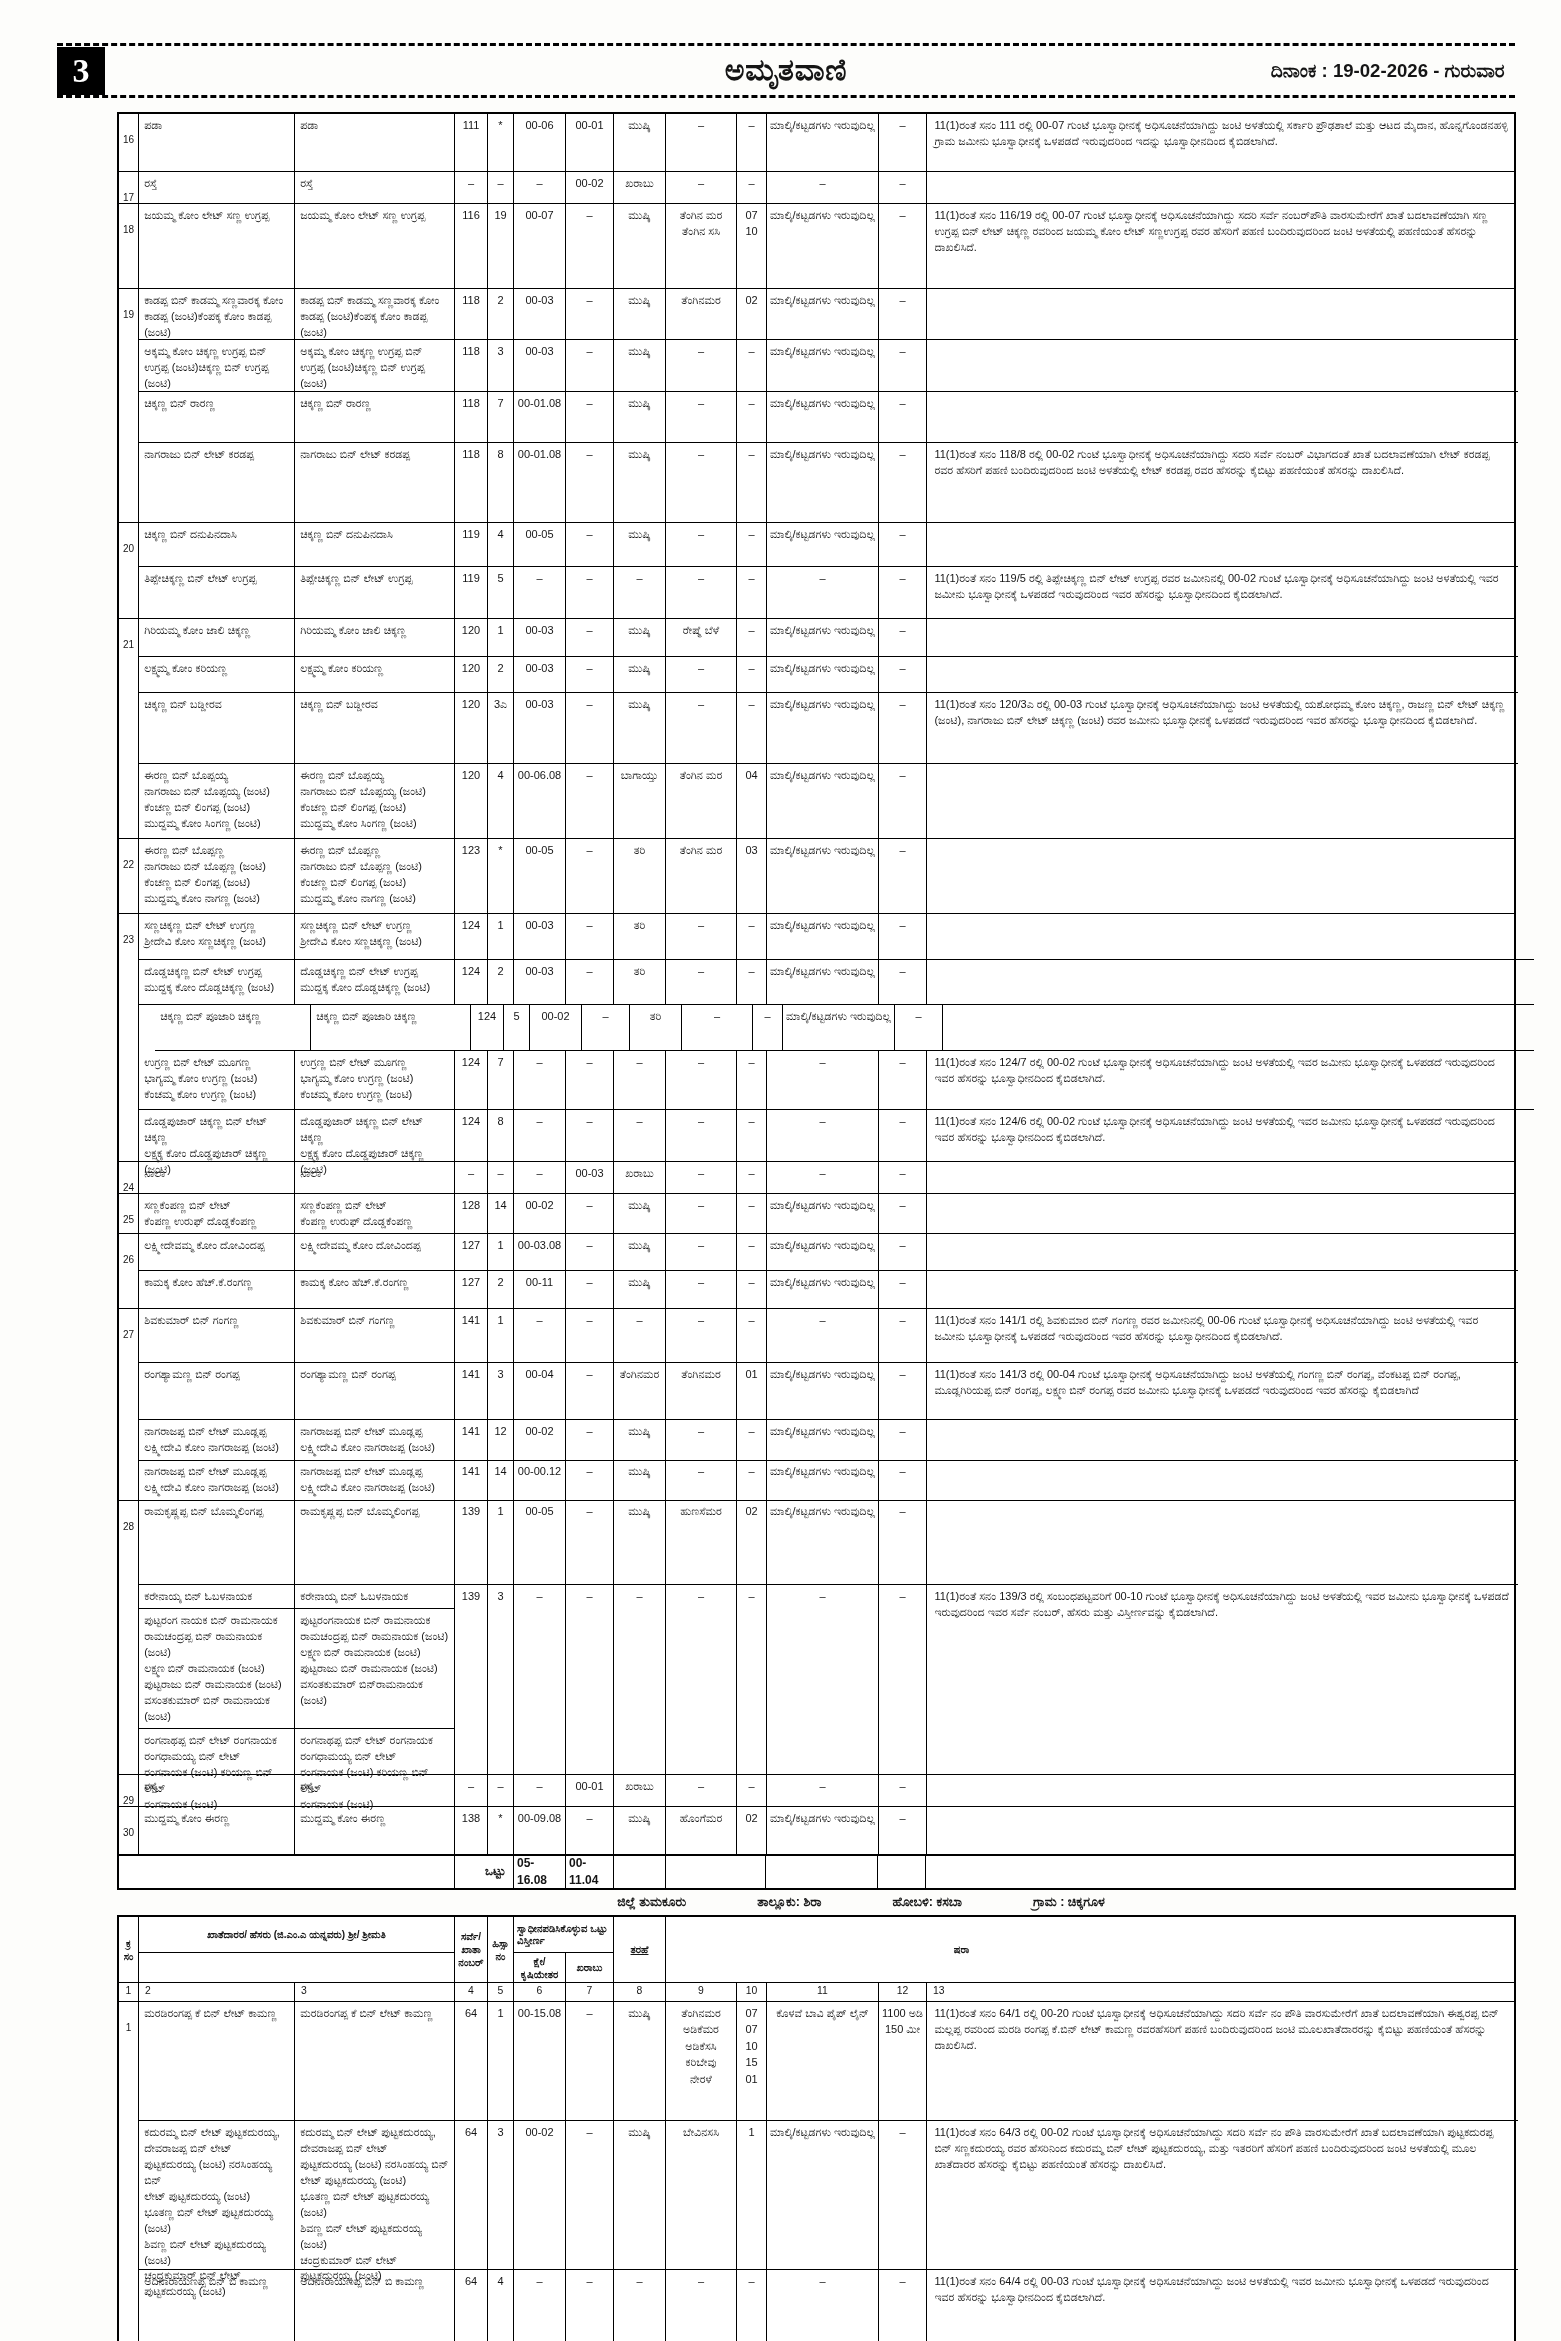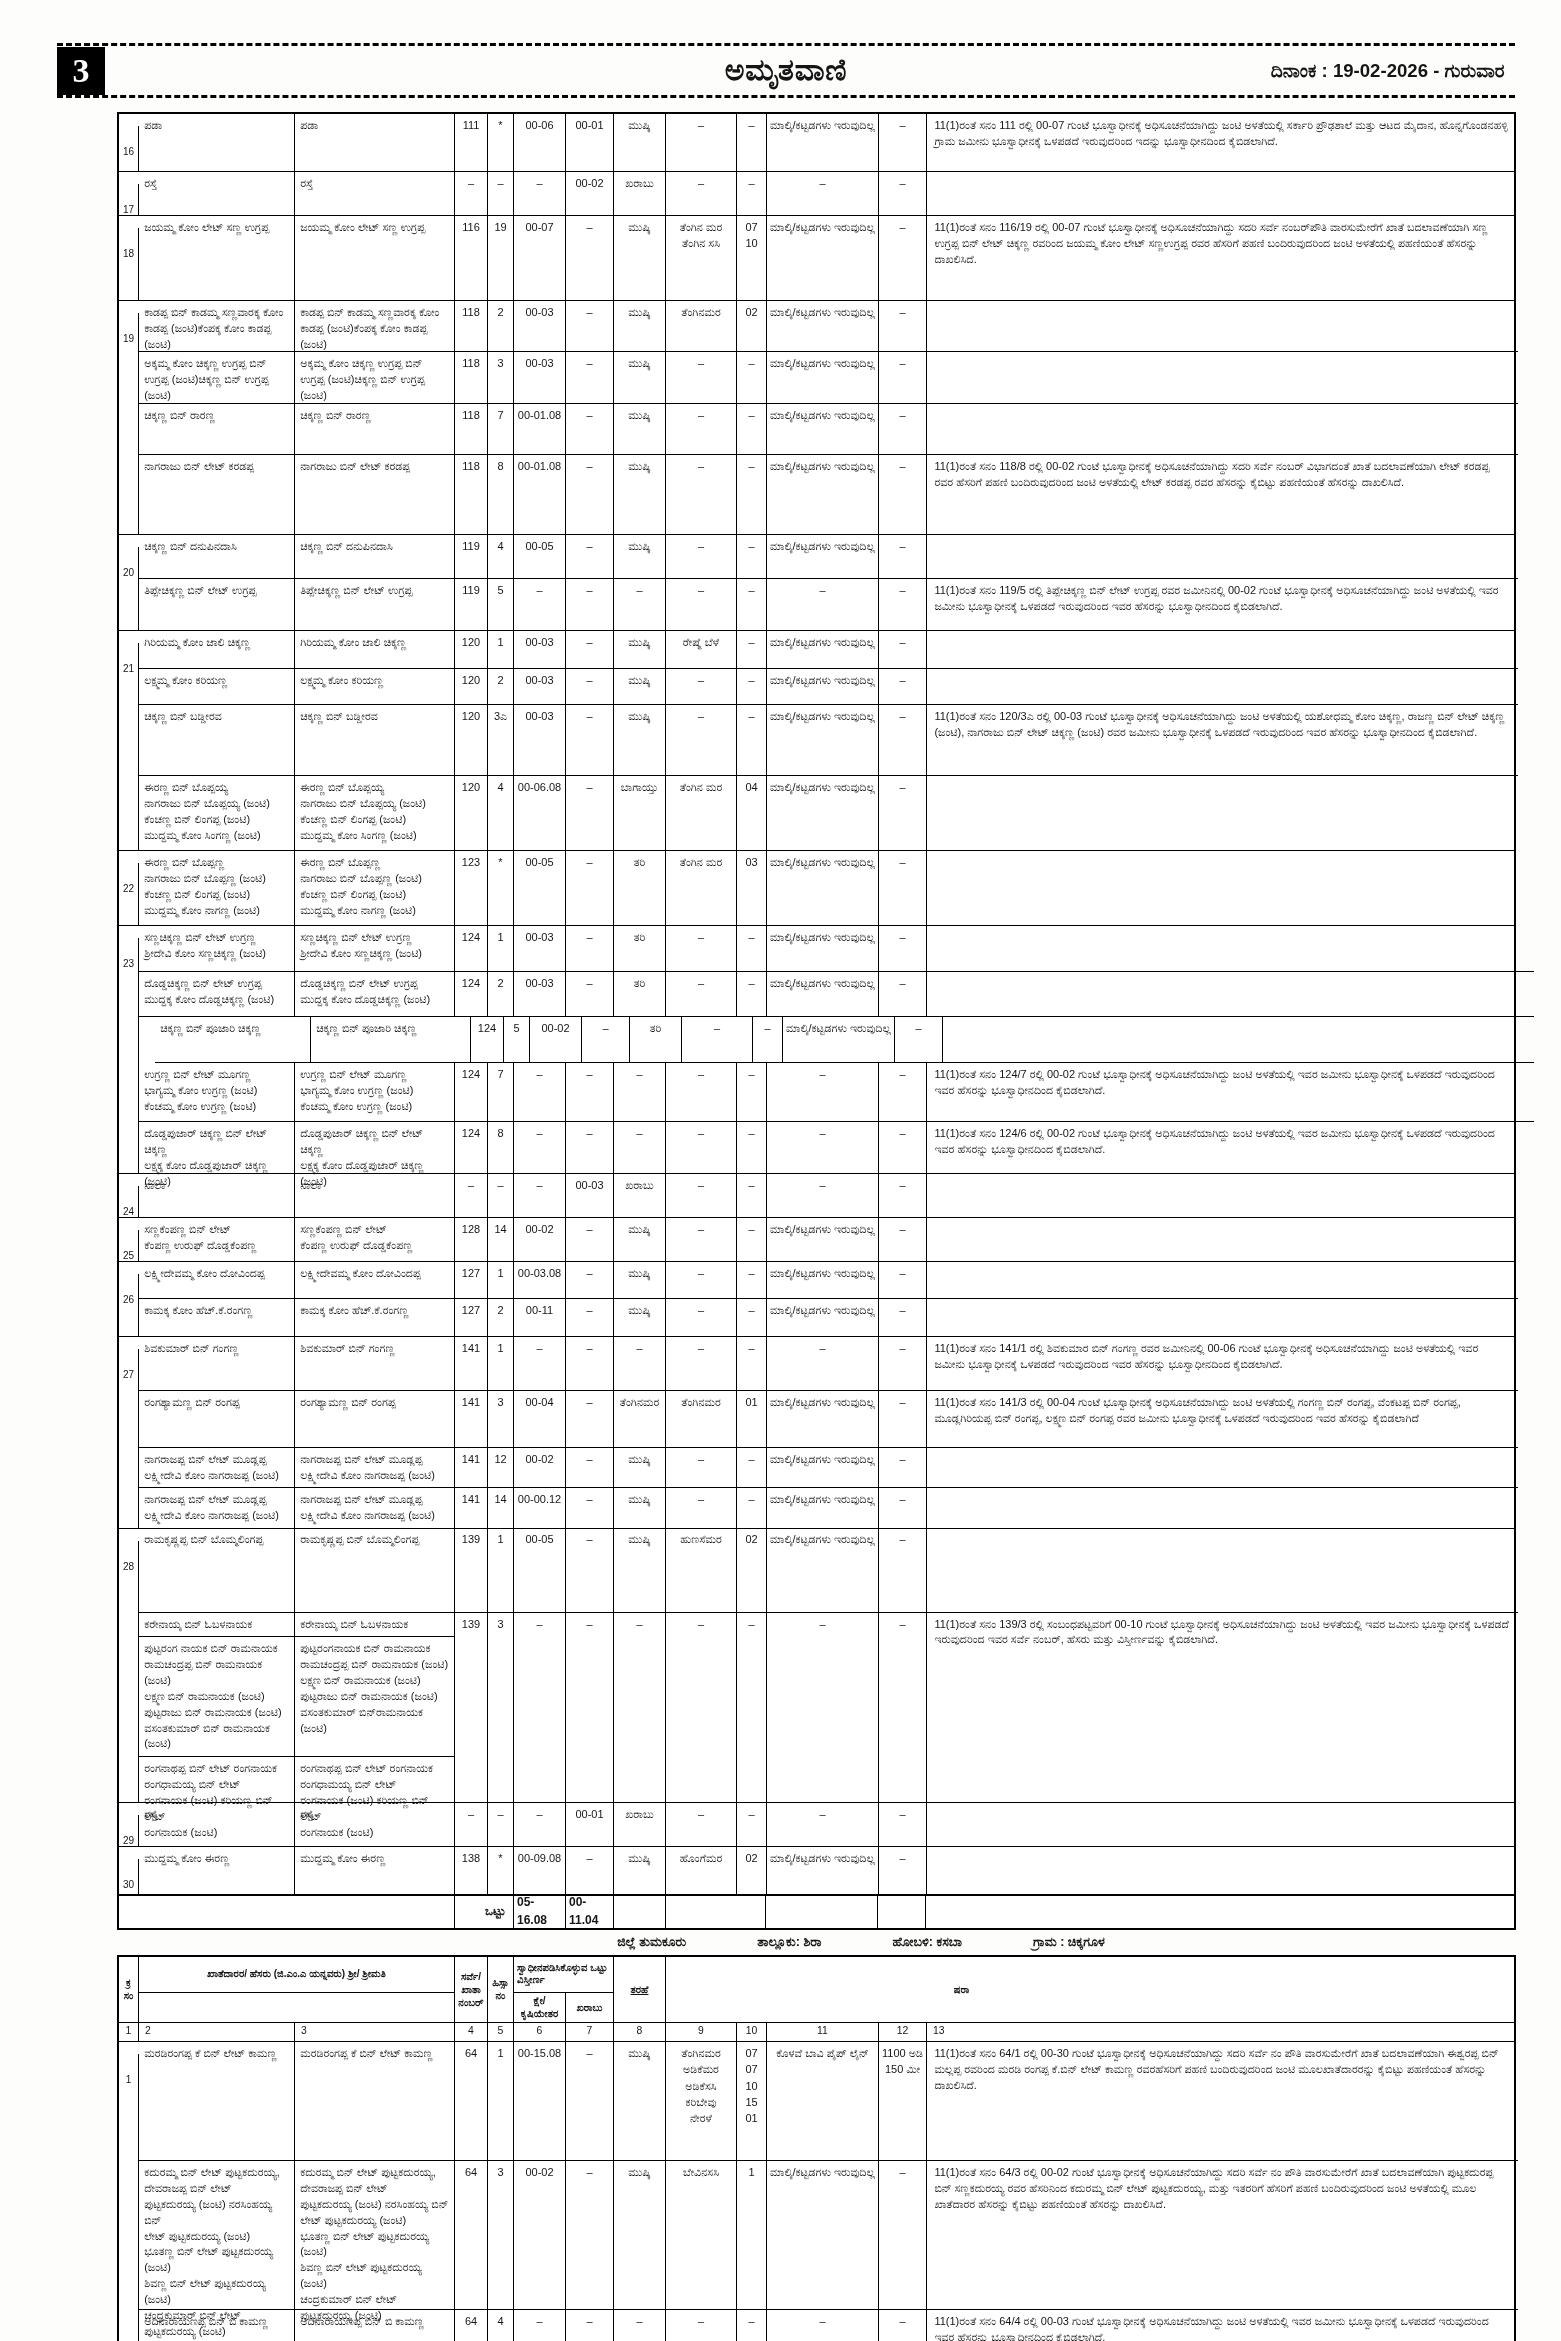--- a/index.html
+++ b/index.html
@@ -25,21 +25,21 @@
     font-size: 30px; font-weight: bold; letter-spacing: 0.7px;
   }
   .band-date { margin-left: auto; font-size: 18.6px; font-weight: bold; padding-right: 10.4px; z-index: 2; }
   
   .doc { position: absolute; left: 117px; top: 112px; width: 1399px; }
   .tbl { border: 2.2px solid #000; background: #fff; }
   .grp { display: flex; border-bottom: 1.9px solid #000; }
   .grp:last-child { border-bottom: none; }
   .slc {
     width: 20px; flex: none; border-right: 1.1px solid #000;
-    font-size: 10px; text-align: center; padding-top: 20px; margin-top: 12px;
+    font-size: 10px; text-align: center; padding-top: 20px;
   }
   .subs { flex: 1; display: flex; flex-direction: column; }
   .sub { display: flex; border-bottom: 1.1px solid #000; flex: 1; }
   .sub:last-child { border-bottom: none; }
   .names { width: 316px; flex: none; display: flex; flex-direction: column; border-right: 1.1px solid #000; }
   .nb { display: flex; flex: 1; border-bottom: 1.1px solid #000; }
   .nb:last-child { border-bottom: none; }
   .na, .nbb { padding: 3.7px 5.2px; font-size: 11px; line-height: 1.45; white-space: pre-line; }
   .na { width: 156px; flex: none; border-right: 1.1px solid #000; }
   .nbb { flex: 1; }
@@ -878,21 +878,21 @@
             </div>
             <div class="c ctr" style="width: 30px;">
               <div class="trline">07</div>
               <div class="trline">07</div>
               <div class="trline">10</div>
               <div class="trline">15</div>
               <div class="trline">01</div>
             </div>
             <div class="c ctr" style="width: 112px;">ಕೊಳವೆ ಬಾವಿ ಪೈಪ್ ಲೈನ್</div>
             <div class="c ctr" style="width: 48px;">1100 ಅಡಿ 150 ಮೀ</div>
-            <div class="c rm last" style="width: 591px;">11(1)ರಂತೆ ಸನಂ 64/1 ರಲ್ಲಿ 00-30 ಗುಂಟೆ ಭೂಸ್ವಾಧೀನಕ್ಕೆ ಅಧಿಸೂಚನೆಯಾಗಿದ್ದು ಸದರಿ ಸರ್ವೆ ನಂ ಪೌತಿ ವಾರಸುಮೇರೆಗೆ ಖಾತೆ ಬದಲಾವಣೆಯಾಗಿ ಈಶ್ವರಪ್ಪ ಬಿನ್ ಮಲ್ಲಪ್ಪ ರವರಿಂದ ಮರಡಿ ರಂಗಪ್ಪ ಕೆ.ಬಿನ್ ಲೇಟ್ ಕಾಮಣ್ಣ ರವರಹೆಸರಿಗೆ ಪಹಣಿ ಬಂದಿರುವುದರಿಂದ ಜಂಟಿ ಮೂಲಖಾತೆದಾರರನ್ನು ಕೈಬಿಟ್ಟು ಪಹಣಿಯಂತೆ ಹೆಸರನ್ನು ದಾಖಲಿಸಿದೆ.</div>
+            <div class="c rm last" style="width: 591px;">11(1)ರಂತೆ ಸನಂ 64/1 ರಲ್ಲಿ 00-20 ಗುಂಟೆ ಭೂಸ್ವಾಧೀನಕ್ಕೆ ಅಧಿಸೂಚನೆಯಾಗಿದ್ದು ಸದರಿ ಸರ್ವೆ ನಂ ಪೌತಿ ವಾರಸುಮೇರೆಗೆ ಖಾತೆ ಬದಲಾವಣೆಯಾಗಿ ಈಶ್ವರಪ್ಪ ಬಿನ್ ಮಲ್ಲಪ್ಪ ರವರಿಂದ ಮರಡಿ ರಂಗಪ್ಪ ಕೆ.ಬಿನ್ ಲೇಟ್ ಕಾಮಣ್ಣ ರವರಹೆಸರಿಗೆ ಪಹಣಿ ಬಂದಿರುವುದರಿಂದ ಜಂಟಿ ಮೂಲಖಾತೆದಾರರನ್ನು ಕೈಬಿಟ್ಟು ಪಹಣಿಯಂತೆ ಹೆಸರನ್ನು ದಾಖಲಿಸಿದೆ.</div>
           </div>
           <div class="sub" style="min-height: 149px;">
             <div class="names">
               <div class="nb">
                 <div class="na">ಕದುರಮ್ಮ ಬಿನ್ ಲೇಟ್ ಪುಟ್ಟಕದುರಯ್ಯ,
 ದೇವರಾಜಪ್ಪ ಬಿನ್ ಲೇಟ್
 ಪುಟ್ಟಕದುರಯ್ಯ (ಜಂಟಿ) ನರಸಿಂಹಯ್ಯ ಬಿನ್
 ಲೇಟ್ ಪುಟ್ಟಕದುರಯ್ಯ (ಜಂಟಿ)
 ಭೂತಣ್ಣ ಬಿನ್ ಲೇಟ್ ಪುಟ್ಟಕದುರಯ್ಯ (ಜಂಟಿ)
 ಶಿವಣ್ಣ ಬಿನ್ ಲೇಟ್ ಪುಟ್ಟಕದುರಯ್ಯ (ಜಂಟಿ)

